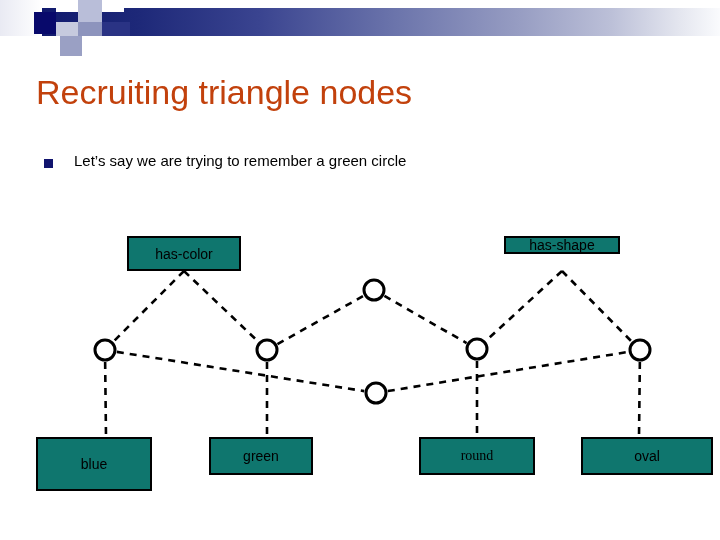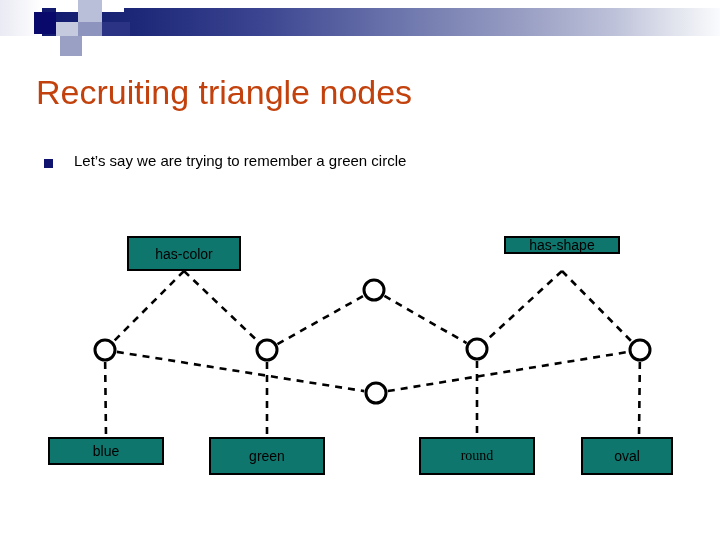--- a/index.html
+++ b/index.html
@@ -156,26 +156,26 @@
         <circle cx="640" cy="350" r="10" fill="#ffffff" stroke="#000000" stroke-width="3"></circle>
       </g>
   </svg>
   <div id="box-layer">
       <div class="node-box" style="left: 127px; top: 236px; width: 114px; height: 35px;">
         <span>has-color</span>
       </div>
       <div class="node-box" style="left: 504px; top: 236px; width: 116px; height: 18px;">
         <span>has-shape</span>
       </div>
-      <div class="node-box" style="left: 48px; top: 437px; width: 116px; height: 28px;">
+      <div class="node-box" style="left: 36px; top: 437px; width: 116px; height: 54px;">
         <span>blue</span>
       </div>
-      <div class="node-box" style="left: 209px; top: 437px; width: 116px; height: 38px;">
+      <div class="node-box" style="left: 209px; top: 437px; width: 104px; height: 38px;">
         <span>green</span>
       </div>
       <div class="node-box" style="left: 419px; top: 437px; width: 116px; height: 38px; font-family: Liberation Serif, serif;">
         <span>round</span>
       </div>
-      <div class="node-box" style="left: 581px; top: 437px; width: 92px; height: 38px;">
+      <div class="node-box" style="left: 581px; top: 437px; width: 132px; height: 38px;">
         <span>oval</span>
       </div>
     </div>
 </div>
 
 </body></html>

